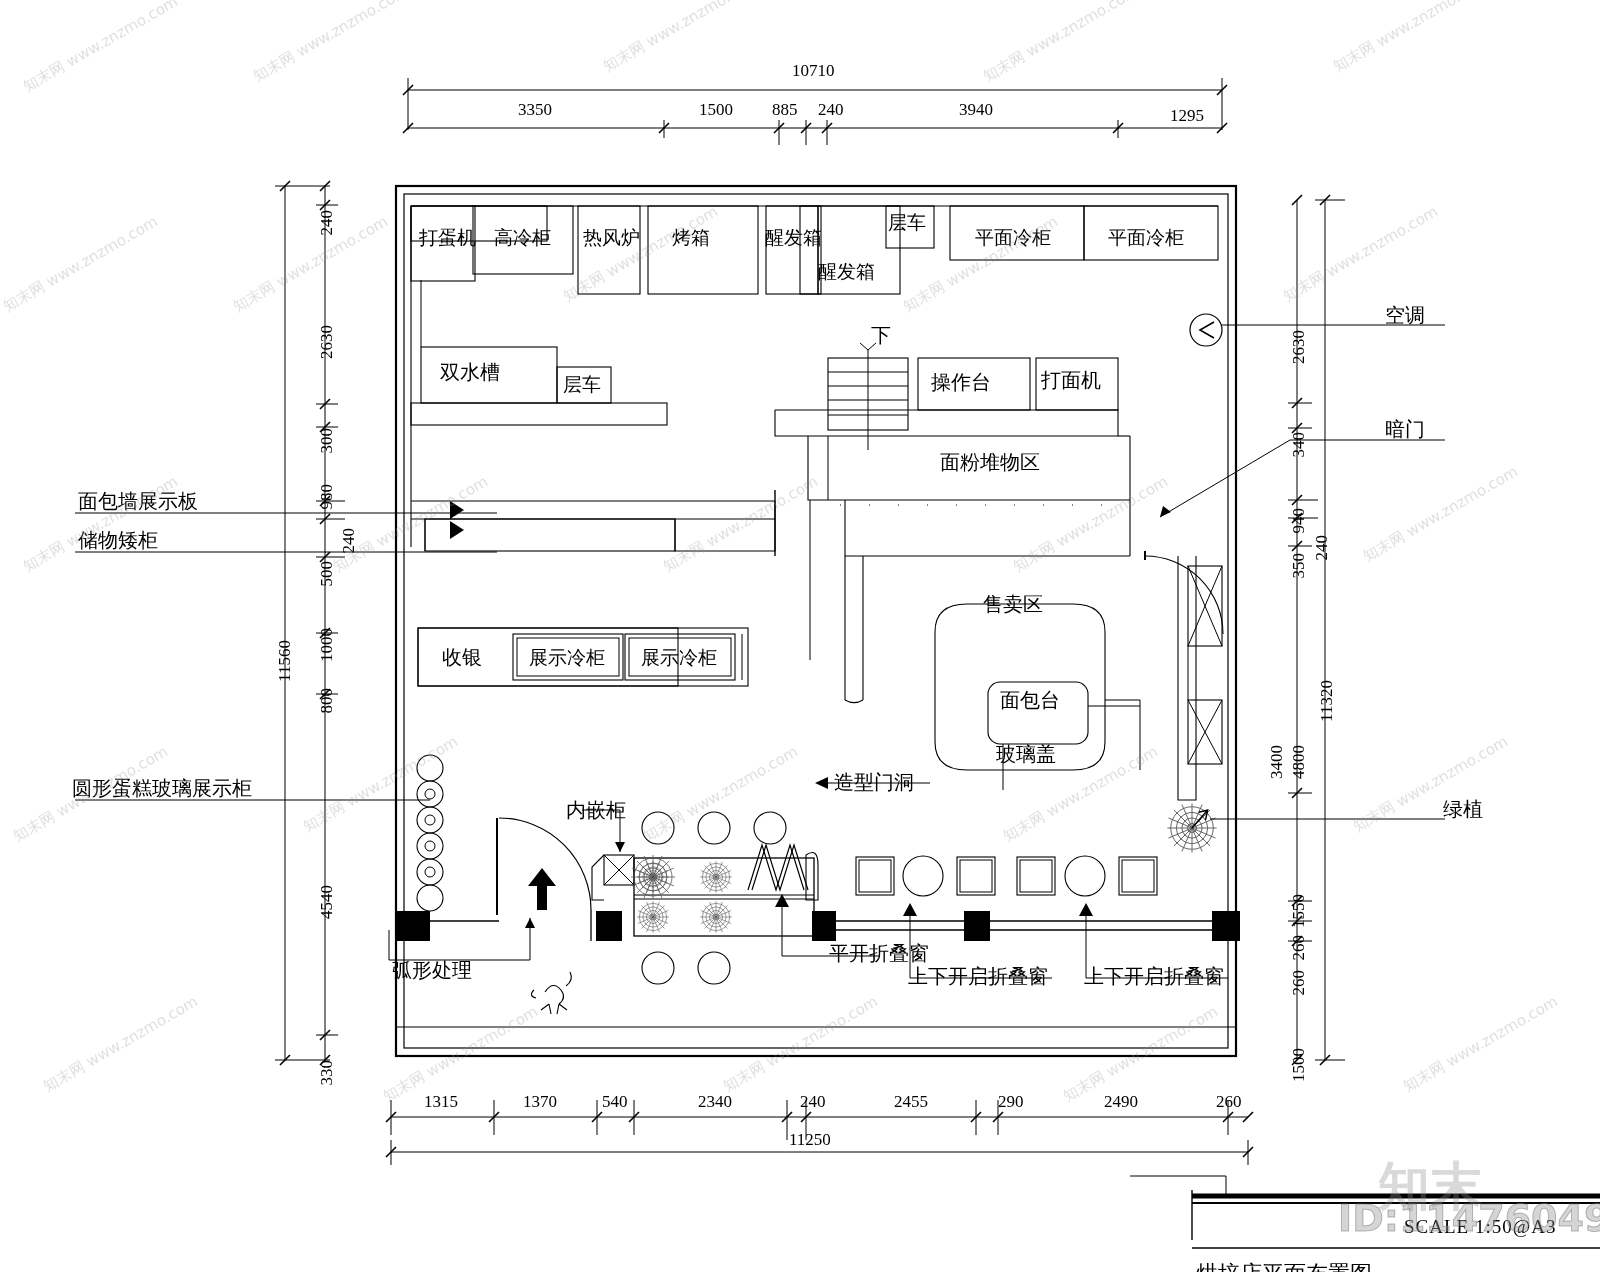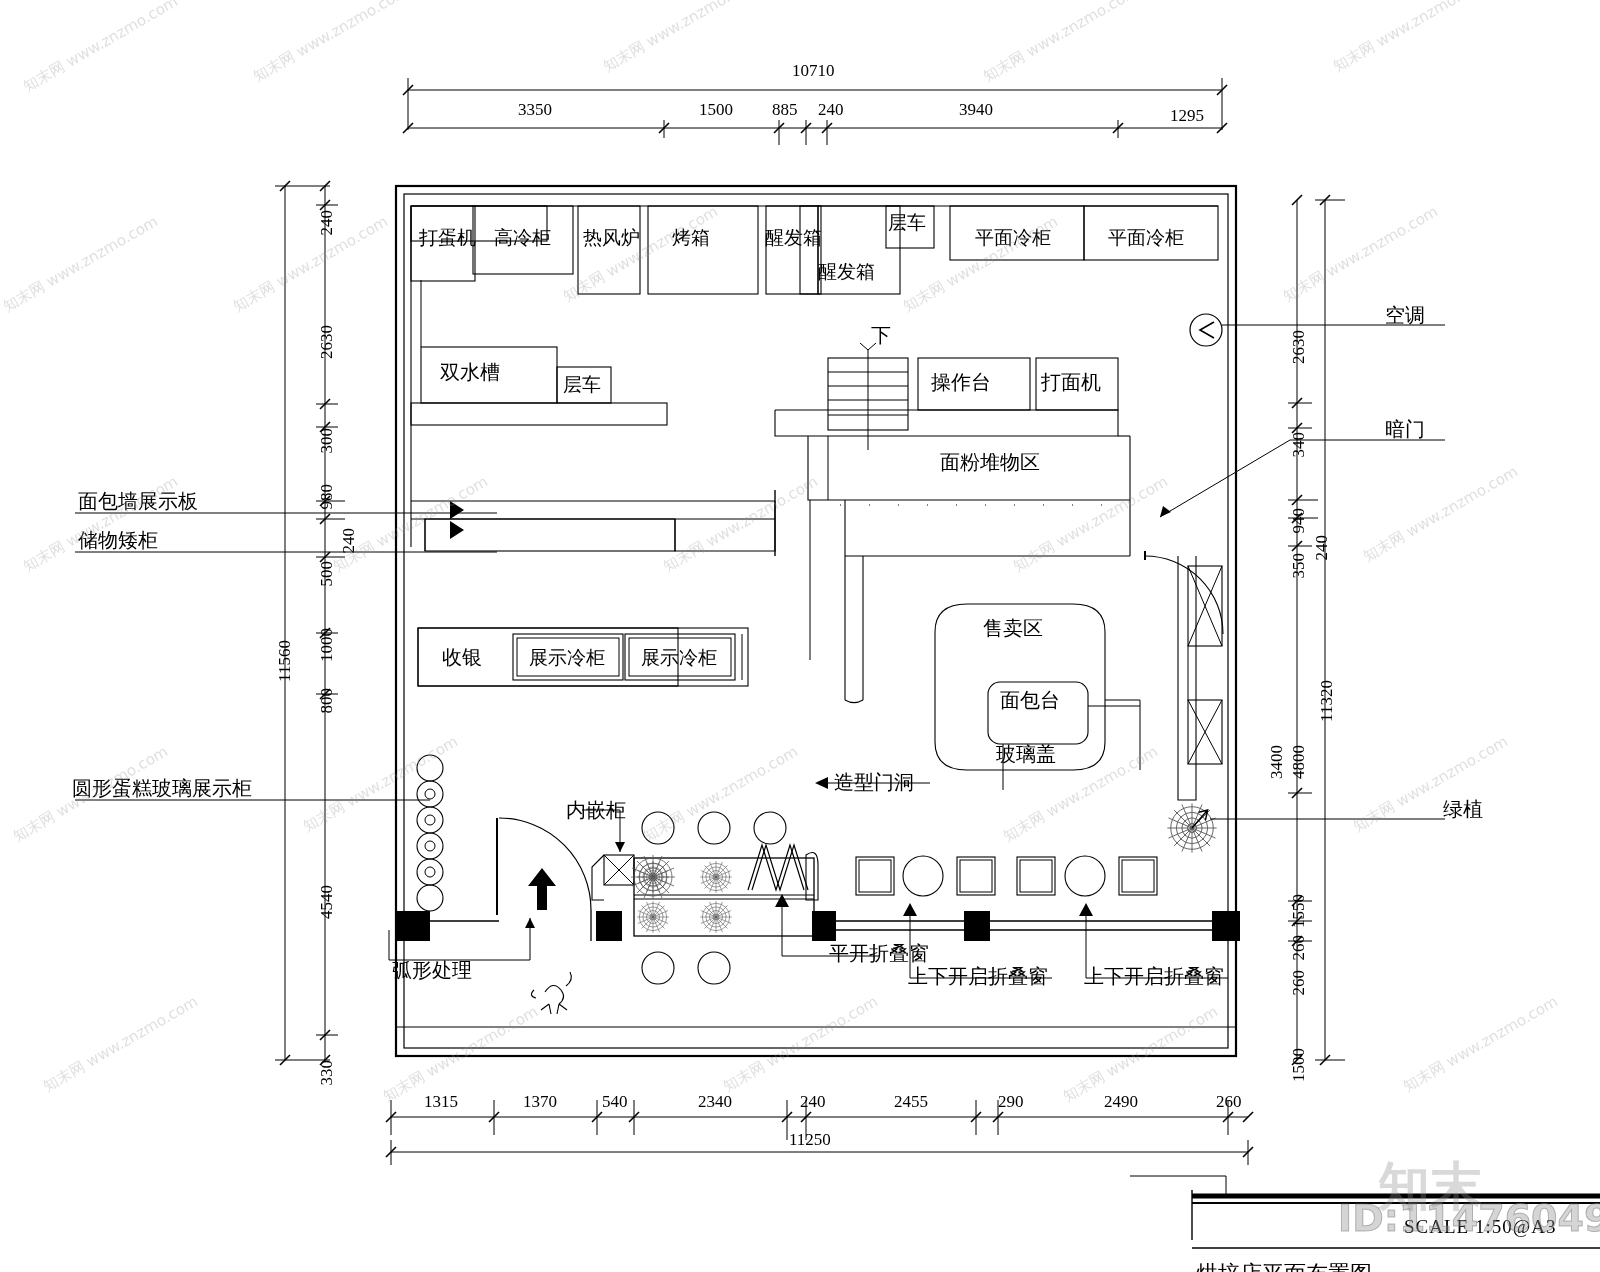--- a/index.html
+++ b/index.html
@@ -424,28 +424,28 @@
 <div class="lbl cn" style="left:818px;top:262px;">醒发箱</div>
 <div class="lbl cn" style="left:888px;top:213px;">层车</div>
 <div class="lbl cn" style="left:975px;top:228px;">平面冷柜</div>
 <div class="lbl cn" style="left:1108px;top:228px;">平面冷柜</div>
 
 <div class="lbl cnbig" style="left:440px;top:362px;">双水槽</div>
 <div class="lbl cn" style="left:563px;top:375px;">层车</div>
 
 <div class="lbl cnbig" style="left:871px;top:325px;">下</div>
 <div class="lbl cnbig" style="left:931px;top:372px;">操作台</div>
-<div class="lbl cnbig" style="left:1041px;top:372px;">打面机</div>
+<div class="lbl cnbig" style="left:1041px;top:372px;font-family:Liberation Mono, monospace;">打面机</div>
 <div class="lbl cnbig" style="left:940px;top:452px;">面粉堆物区</div>
 
 <div class="lbl cnbig" style="left:442px;top:647px;">收银</div>
 <div class="lbl cn" style="left:529px;top:648px;">展示冷柜</div>
 <div class="lbl cn" style="left:641px;top:648px;">展示冷柜</div>
 
-<div class="lbl cnbig" style="left:983px;top:618px;">售卖区</div>
+<div class="lbl cnbig" style="left:983px;top:594px;">售卖区</div>
 <div class="lbl cnbig" style="left:1000px;top:690px;">面包台</div>
 <div class="lbl cnbig" style="left:996px;top:744px;">玻璃盖</div>
 
 <div class="lbl note" style="left:78px;top:491px;">面包墙展示板</div>
 <div class="lbl note" style="left:78px;top:530px;">储物矮柜</div>
 <div class="lbl note" style="left:72px;top:778px;">圆形蛋糕玻璃展示柜</div>
 <div class="lbl note" style="left:1385px;top:305px;">空调</div>
 <div class="lbl note" style="left:1385px;top:419px;">暗门</div>
 <div class="lbl note" style="left:1443px;top:799px;">绿植</div>
 <div class="lbl note" style="left:566px;top:800px;">内嵌柜</div>

